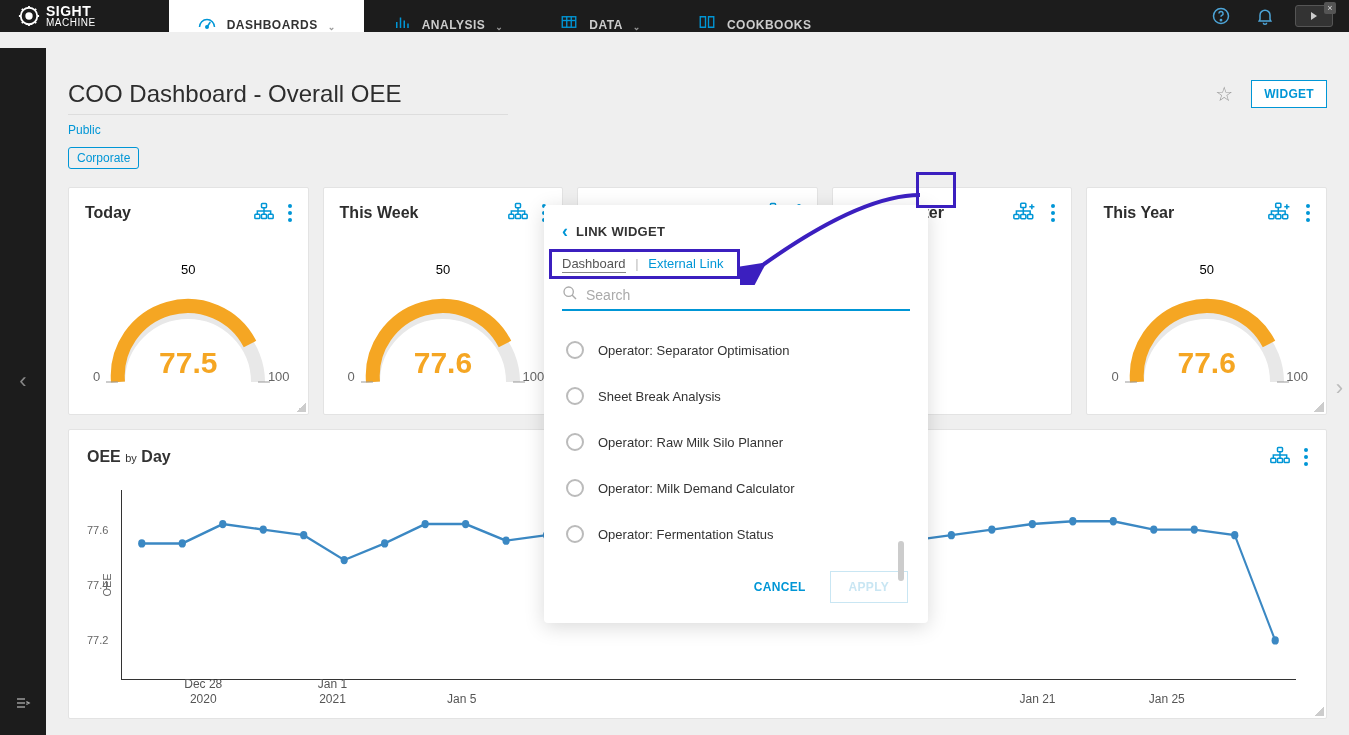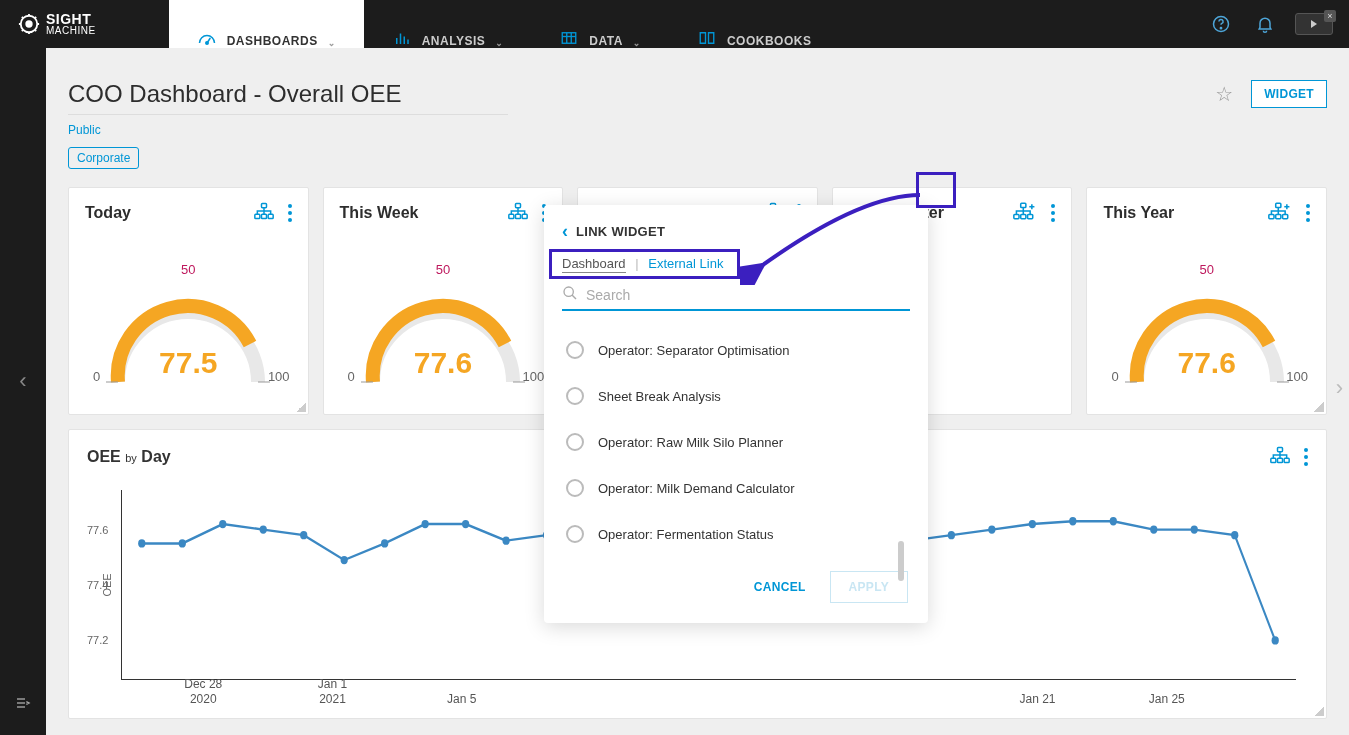--- a/index.html
+++ b/index.html
@@ -1,19 +1,19 @@
 <!DOCTYPE html>
 <html><head>
 <meta charset="utf-8">
 <style>
 * { box-sizing: border-box; margin: 0; padding: 0; }
 body { font-family: -apple-system, BlinkMacSystemFont, "Segoe UI", Helvetica, Arial, sans-serif; background: #efefef; color: #333; width: 1349px; height: 735px; overflow: hidden; position: relative; }
 
 
-.topnav { height: 48px; background: #1c1c1c; display: flex; align-items: center; color: #ddd; }
+.topnav { height: 32px; background: #1c1c1c; display: flex; align-items: center; color: #ddd; }
 .logo { display: flex; align-items: center; gap: 6px; padding: 0 18px; height: 100%; font-weight: 700; font-size: 14px; letter-spacing: 0.5px; color: #fff; }
 .logo svg { display: block; }
 .navitems { display: flex; height: 100%; margin-left: 55px; }
 .navitem { display: flex; align-items: flex-end; gap: 10px; padding: 0 28px; height: 100%; font-size: 12px; font-weight: 600; letter-spacing: 0.5px; color: #ccc; cursor: pointer; }
 .navitem.active { background: #fff; color: #333; }
 .navitem .chev { font-size: 9px; color: #999; }
 .navicon { width: 20px; height: 20px; display: flex; align-items: center; justify-content: center; }
 .topright { margin-left: auto; display: flex; align-items: center; gap: 16px; padding-right: 16px; }
 .topright .icbtn { width: 28px; height: 28px; display: flex; align-items: center; justify-content: center; color: #4da5d8; cursor: pointer; }
 .vidbox { width: 38px; height: 22px; background: #333; border: 1px solid #555; border-radius: 3px; display: flex; align-items: center; justify-content: center; gap: 2px; position: relative;}
@@ -42,21 +42,21 @@
 
 .cards { display: flex; gap: 14px; margin-top: 18px; }
 .card { flex: 1; background: #fff; border: 1px solid #e3e3e3; border-radius: 2px; padding: 14px 16px 10px; position: relative; height: 228px; }
 .card-head { display: flex; align-items: center; }
 .card-title { font-size: 16px; font-weight: 700; color: #2d2d2d; }
 .card-icons { margin-left: auto; display: flex; align-items: center; gap: 14px; }
 .link-ic { color: #0096d6; cursor: pointer;}
 .dots { color: #0096d6; font-size: 18px; cursor: pointer; line-height: 0.4; display: flex; flex-direction: column; gap: 3px;}
 .dots span { width: 4px; height: 4px; background: #0096d6; border-radius: 50%; display: block;}
 .gauge-wrap { position: relative; width: 100%; height: 140px; margin-top: 28px; display: flex; align-items: flex-end; justify-content: center;}
-.gauge-50 { position: absolute; top: 10px; left: 50%; transform: translateX(-50%); font-size: 13px; color: #be185d; }
+.gauge-50 { position: absolute; top: 10px; left: 50%; transform: translateX(-50%); font-size: 13px; color: #000000; }
 .gauge-0 { position: absolute; bottom: 8px; left: 8px; font-size: 13px; color: #666; }
 .gauge-100 { position: absolute; bottom: 8px; right: 2px; font-size: 13px; color: #666; }
 .gauge-val { font-size: 30px; font-weight: 700; color: #f5a623; position: absolute; bottom: 12px; left: 50%; transform: translateX(-50%);}
 .resize-corner { position: absolute; bottom: 2px; right: 2px; width: 10px; height: 10px; background: linear-gradient(135deg, transparent 50%, #ccc 50%);}
 
 
 .chart-card { background: #fff; border: 1px solid #e3e3e3; border-radius: 2px; padding: 16px 18px; margin-top: 14px; position: relative; height: 290px;}
 .chart-title { font-size: 16px; font-weight: 600; }
 .chart-title .by { font-size: 11px; font-weight: 400; vertical-align: baseline;}
 .chart-area { position: relative; height: 190px; margin-top: 22px; margin-left: 34px; margin-right: 12px;}

